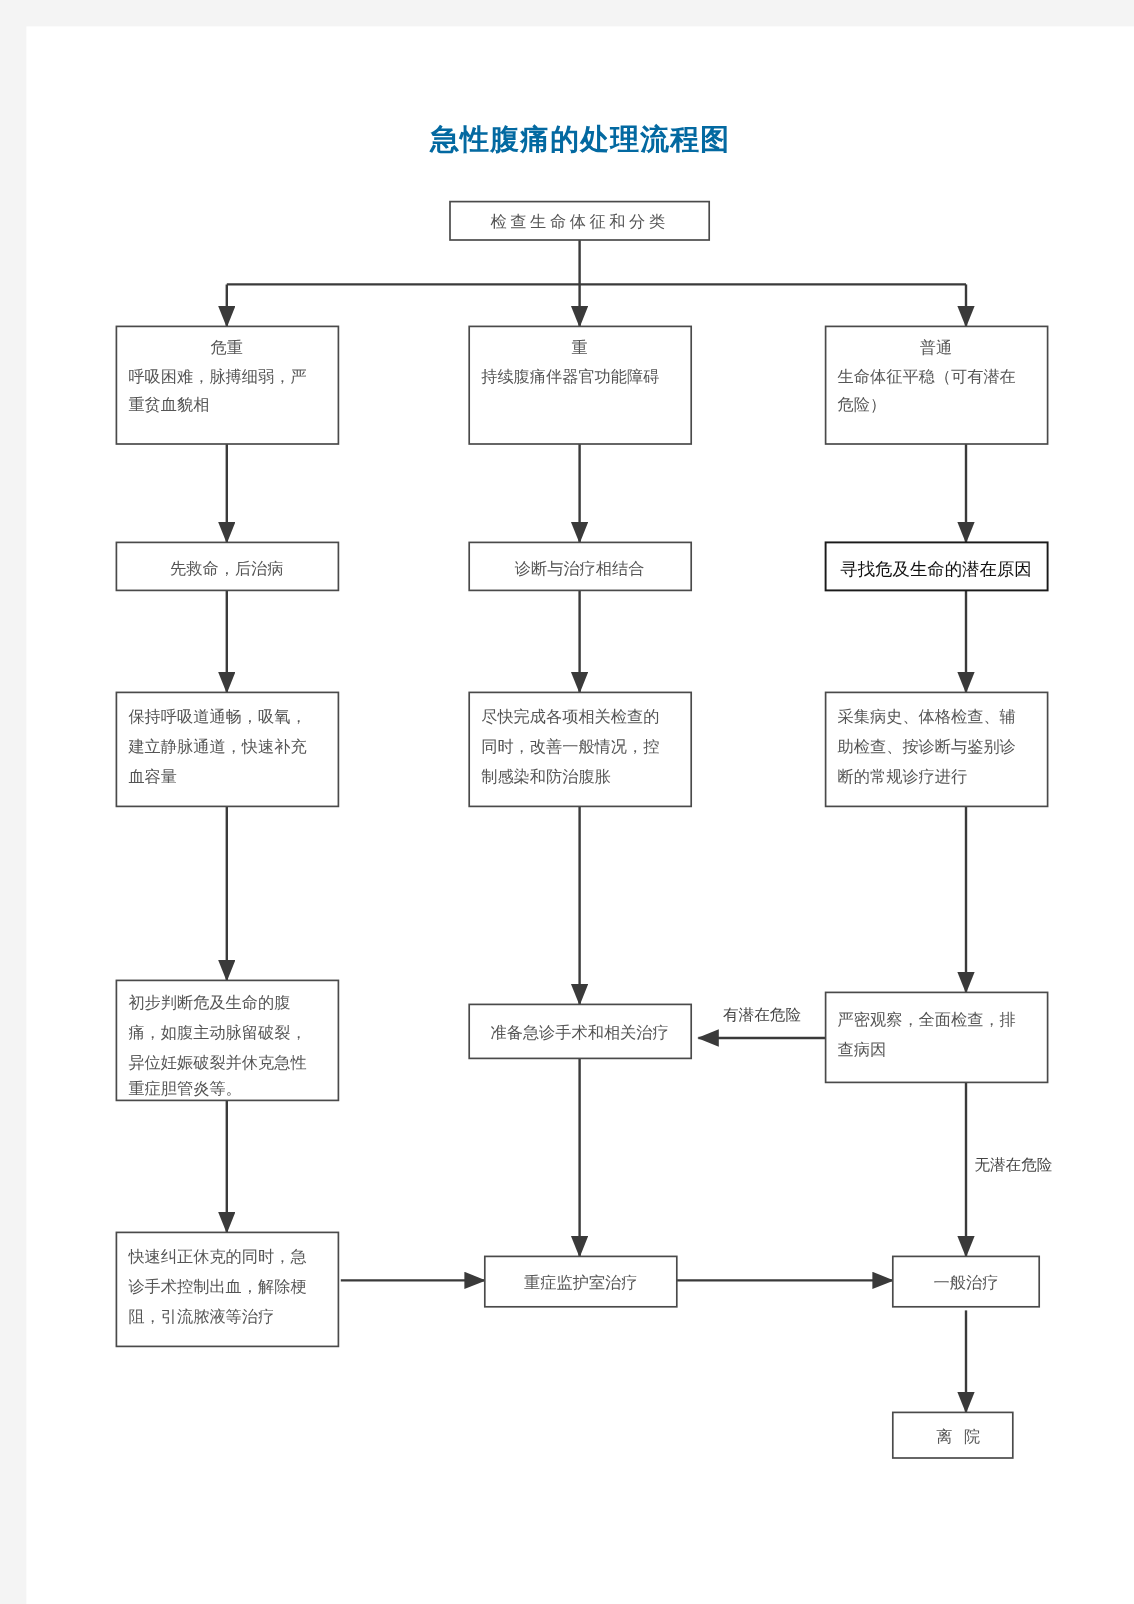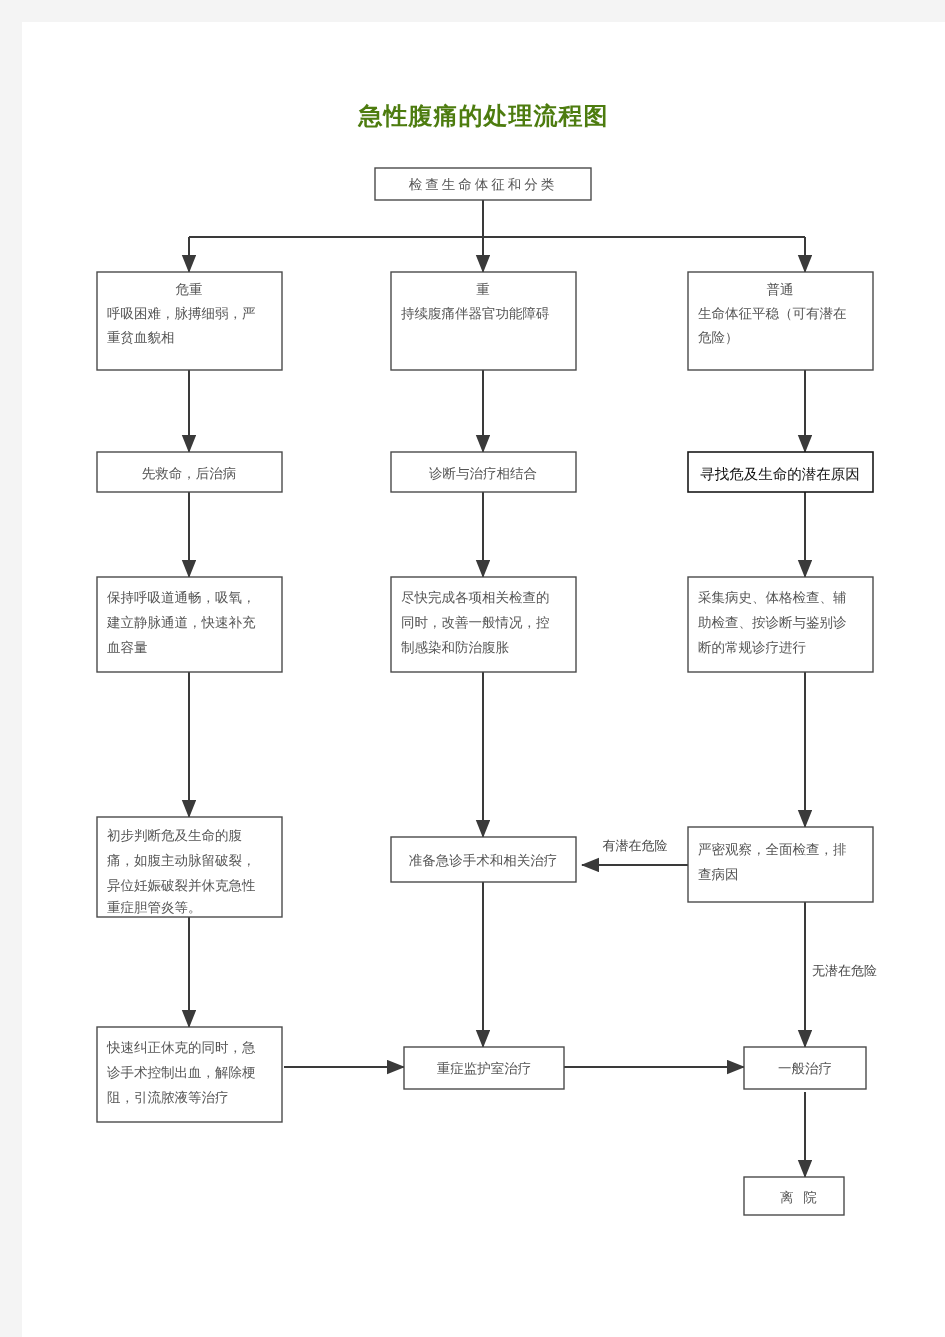--- a/index.html
+++ b/index.html
@@ -24,21 +24,21 @@
     background: #ffffff;
   }
   #chart-title {
     position: absolute;
     left: 0;
     top: 78px;
     width: 923px;
     text-align: center;
     font-size: 24px;
     font-weight: bold;
-    color: #4d7c0f;
+    color: #0369a1;
     letter-spacing: 1px;
   }
   svg#flow {
     position: absolute;
     left: 0;
     top: 0;
     width: 923px;
     height: 1315px;
   }
   .nodebox {

